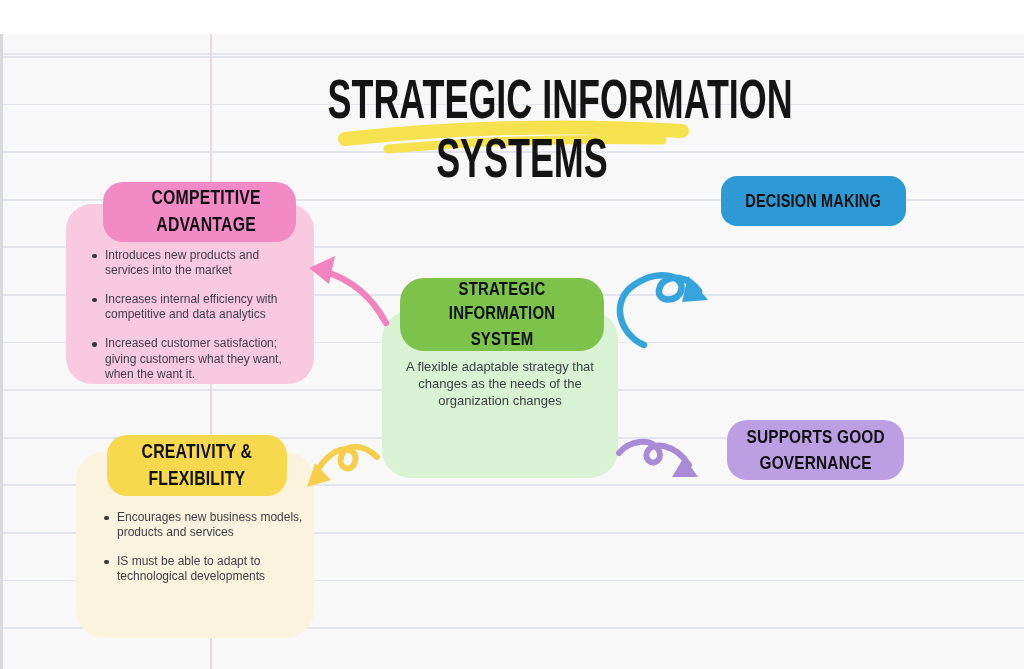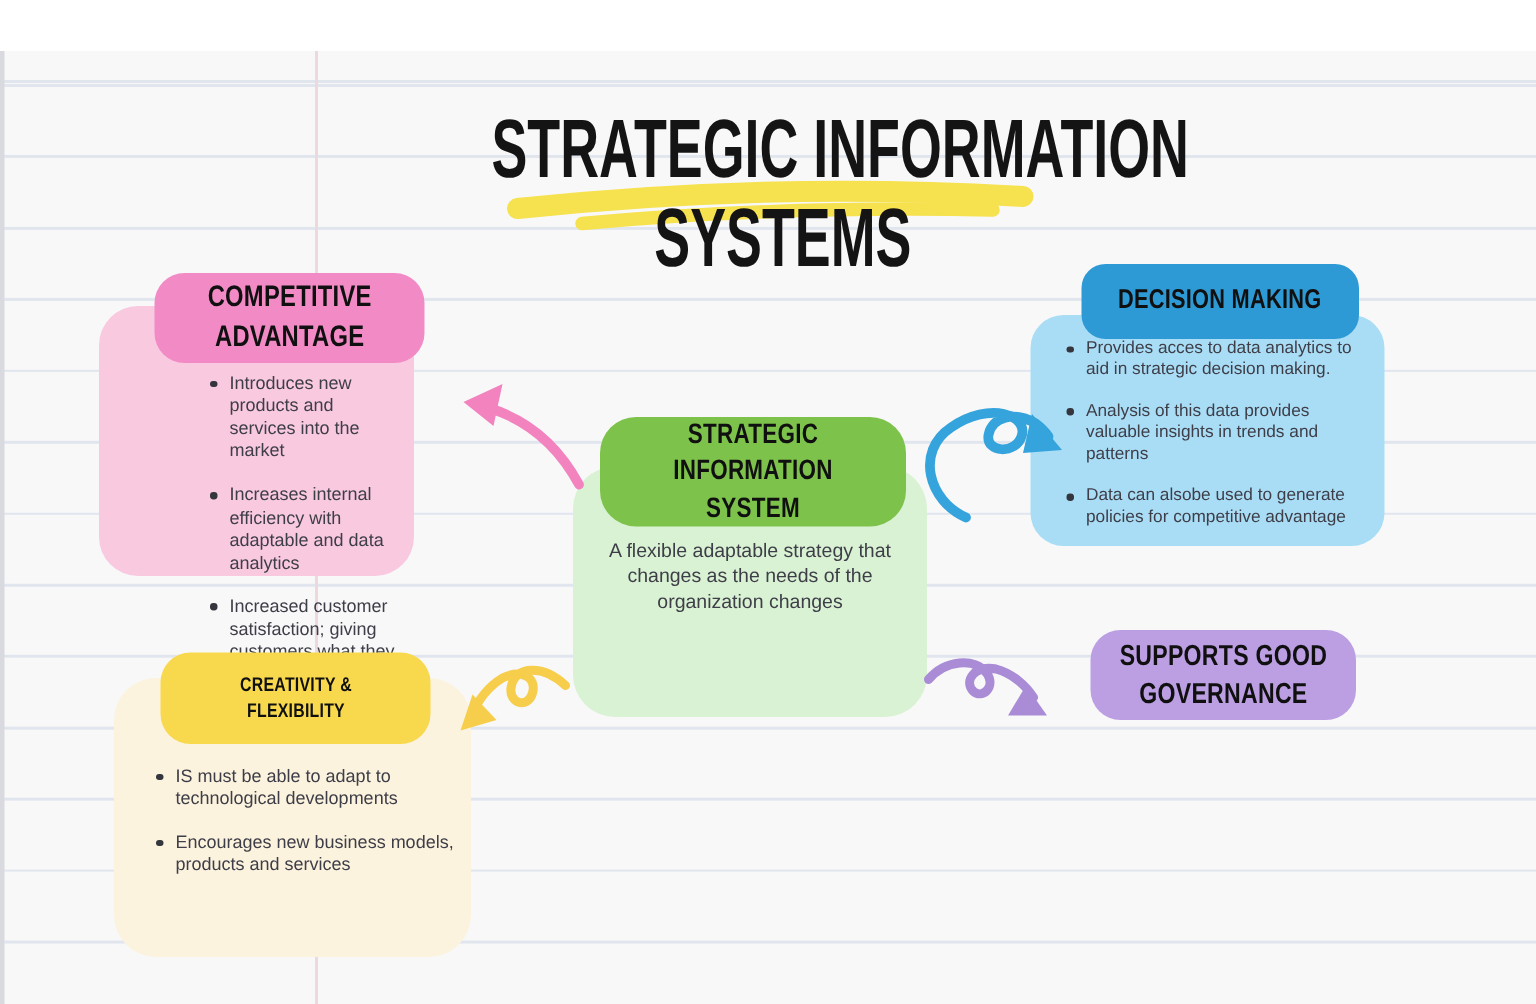--- a/index.html
+++ b/index.html
@@ -26,38 +26,38 @@
   .node-body{position:absolute;box-sizing:border-box;z-index:1;}
   .node-header{position:absolute;display:flex;align-items:center;justify-content:center;
     text-align:center;z-index:2;color:#101010;font-weight:900;}
   .node-header .squish{display:inline-block;transform:scale(0.88,1.1);transform-origin:center;line-height:1.32;letter-spacing:0.2px;}
   .bullets{list-style:none;margin:0;color:#3E3E48;}
   .bullets li{position:relative;padding-left:15px;margin-bottom:14px;line-height:1.26;}
   .bullets li::before{content:"";position:absolute;left:2px;top:5.5px;width:4.6px;height:4.6px;border-radius:50%;background:#35353E;}
   .body-text{color:#3E3E48;text-align:center;}
 
   
-  .ca-body{left:66px;top:170px;width:210px;height:180px;background:#F9C9E0;border-radius:26px;padding-left:48px;}
-  .ca-header{left:103px;top:148px;width:180px;height:60px;background:#F28BC5;border-radius:20px;font-size:18px;}
+  .ca-body{left:66px;top:170px;width:248px;height:180px;background:#F9C9E0;border-radius:26px;}
+  .ca-header{left:103px;top:148px;width:180px;height:60px;background:#F28BC5;border-radius:20px;font-size:18px;padding-left:13px;}
   .ca-body .bullets{padding:44px 10px 0 24px;font-size:12px;}
 
   
   .dm-body{left:687px;top:176px;width:236px;height:154px;background:#A9DDF6;border-radius:22px;}
   .dm-header{left:721px;top:142px;width:185px;height:50px;background:#2E9AD5;border-radius:16px;font-size:16.5px;}
   .dm-body .bullets{padding:15px 8px 0 22px;font-size:11.5px;}
   .dm-body .bullets li{margin-bottom:13px;}
 
   
   .sis-body{left:382px;top:277px;width:236px;height:167px;background:#D9F2D3;border-radius:28px;}
   .sis-header{left:400px;top:244px;width:204px;height:73px;background:#7DC24B;border-radius:24px;font-size:17px;}
   .sis-body .body-text{padding:48px 18px 0 18px;font-size:13px;line-height:1.3;}
 
   
   .cf-body{left:76px;top:418px;width:238px;height:186px;background:#FCF3DE;border-radius:28px;}
-  .cf-header{left:107px;top:401px;width:180px;height:61px;background:#F8D94E;border-radius:20px;font-size:12px;}
+  .cf-header{left:107px;top:401px;width:180px;height:61px;background:#F8D94E;border-radius:20px;font-size:18px;}
   .cf-body .bullets{padding:58px 8px 0 26px;font-size:12px;}
 
   
   .sg-body{left:694px;top:403px;width:244px;height:156px;background:#D8C6F1;border-radius:28px;}
   .sg-header{left:727px;top:386px;width:177px;height:60px;background:#BC9FE3;border-radius:20px;font-size:17.5px;}
   .sg-body .body-text{padding:56px 14px 0 14px;font-size:12.5px;line-height:1.33;}
 
   .arrows-svg{position:absolute;left:0;top:0;width:1024px;height:669px;pointer-events:none;z-index:5;}
 </style>
 </head>
@@ -73,50 +73,43 @@
   </svg>
 
   <div class="title-wrap">
     <span class="title-line title-line1"><span class="squish">STRATEGIC INFORMATION</span></span>
     <span class="title-line title-line2"><span class="squish">SYSTEMS</span></span>
   </div>
 
   <div class="node-body ca-body">
     <ul class="bullets">
       <li>Introduces new products and services into the market</li>
-      <li>Increases internal efficiency with adaptable and data analytics</li>
+      <li>Increases internal efficiency with competitive and data analytics</li>
       <li>Increased customer satisfaction; giving customers what they want, when the want it.</li>
     </ul>
   </div>
   <div class="node-header ca-header">
     <span class="squish"><span>COMPETITIVE</span><br><span>ADVANTAGE</span></span>
   </div>
 
-  <div class="node-body dm-body">
-    <ul class="bullets">
-      <li>Provides acces to data analytics to aid in strategic decision making.</li>
-      <li>Analysis of this data provides valuable insights in trends and patterns</li>
-      <li>Data can alsobe used to generate policies for competitive advantage</li>
-    </ul>
-  </div>
   <div class="node-header dm-header">
     <span class="squish">DECISION MAKING</span>
   </div>
 
   <div class="node-body sis-body">
     <div class="body-text">A flexible adaptable strategy that changes as the needs of the organization changes</div>
   </div>
   <div class="node-header sis-header">
     <span class="squish"><span>STRATEGIC INFORMATION</span><br><span>SYSTEM</span></span>
   </div>
 
   <div class="node-body cf-body">
     <ul class="bullets">
+      <li>Encourages new business models, products and services</li>
       <li>IS must be able to adapt to technological developments</li>
-      <li>Encourages new business models, products and services</li>
     </ul>
   </div>
   <div class="node-header cf-header">
     <span class="squish"><span>CREATIVITY &amp;</span><br><span>FLEXIBILITY</span></span>
   </div>
 
   <div class="node-header sg-header">
     <span class="squish"><span>SUPPORTS GOOD</span><br><span>GOVERNANCE</span></span>
   </div>
 

